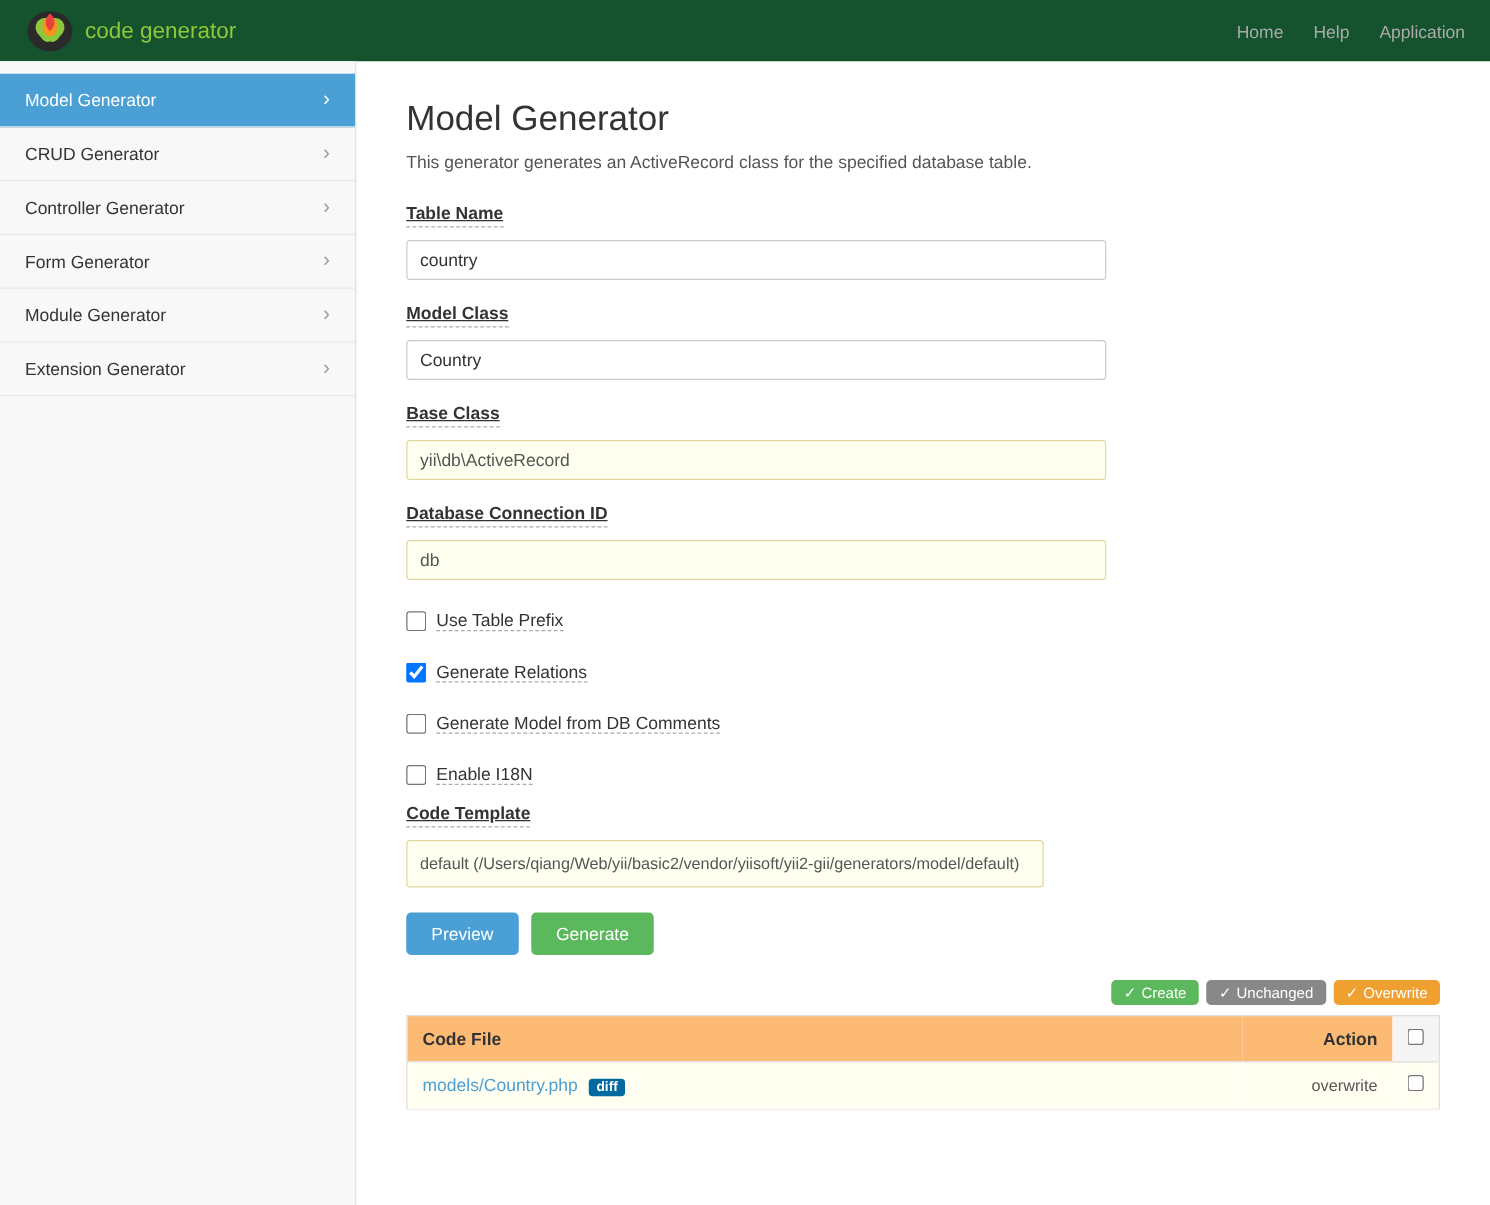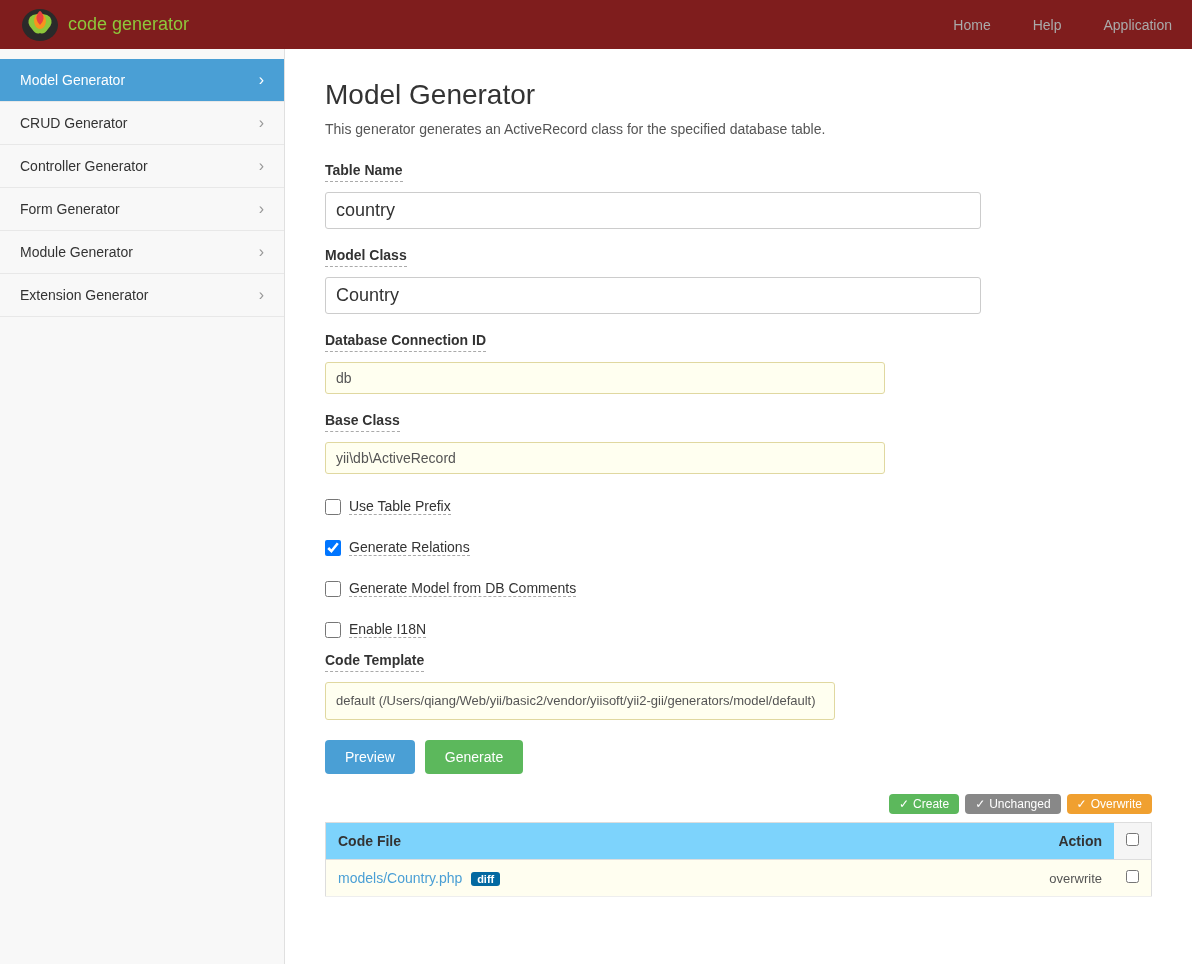--- a/index.html
+++ b/index.html
@@ -1,20 +1,20 @@
 <!DOCTYPE html>
 <html><head>
   <meta charset="utf-8">
   <style>
     * { box-sizing: border-box; margin: 0; padding: 0; }
     body { font-family: Arial, sans-serif; font-size: 14px; color: #333; background: #fff; }
 
     
     .header {
-      background: #7f1d1d;
+      background: #14532d;
       height: 49px;
       display: flex;
       align-items: center;
       padding: 0 20px;
       justify-content: space-between;
       text-align: center;
     }
     .header-logo {
       display: flex;
       align-items: center;
@@ -24,21 +24,21 @@
       width: 40px;
       height: 36px;
     }
     .header-title {
       color: #8ec73b;
       font-size: 18px;
       font-weight: normal;
     }
     .header-nav {
       display: flex;
-      gap: 42px;
+      gap: 24px;
     }
     .header-nav a {
       color: #aaa;
       text-decoration: none;
       font-size: 14px;
     }
 
     
     .layout {
       display: flex;
@@ -96,27 +96,28 @@
     }
     .form-label {
       display: block;
       font-weight: bold;
       margin-bottom: 5px;
       font-size: 14px;
       color: #333;
       border-bottom: 1px dashed #aaa;
       padding-bottom: 3px;
       display: inline-block;
+      text-decoration: underline;
     }
     .form-input {
-      width: 656px;
+      width: 560px;
       padding: 7px 10px;
       border: 1px solid #ccc;
       border-radius: 3px;
-      font-size: 18px;
+      font-size: 14px;
       color: #333;
       display: block;
       margin-top: 5px;
     }
     .form-input-readonly {
       width: 560px;
       padding: 7px 10px;
       border: 1px solid #e0d8a0;
       border-radius: 3px;
       font-size: 14px;
@@ -202,21 +203,21 @@
       margin-left: auto;
     }
 
     
     .file-table {
       width: 100%;
       border-collapse: collapse;
       border: 1px solid #ddd;
     }
     .file-table th {
-      background: #7dd3fc;
+      background: #fdba74;
       padding: 10px 12px;
       text-align: left;
       font-weight: bold;
       font-size: 14px;
       border-bottom: 1px solid #ddd;
     }
     .file-table th.action-col {
       text-align: right;
       width: 120px;
     }
@@ -313,27 +314,27 @@
       <input class="form-input" type="text" value="country" style="">
     </div>
 
     <div class="form-group">
       <label class="form-label">Model Class</label>
       <input class="form-input" type="text" value="Country" style="">
     </div>
 
 
     <div class="form-group">
+      <label class="form-label">Base Class</label>
+      <input class="form-input-readonly" type="text" readonly="" value="yii\db\ActiveRecord" style="">
+    </div>
+
+    <div class="form-group">
       <label class="form-label">Database Connection ID</label>
       <input class="form-input-readonly" type="text" readonly="" value="db" style="">
-    </div>
-
-    <div class="form-group">
-      <label class="form-label">Base Class</label>
-      <input class="form-input-readonly" type="text" readonly="" value="yii\db\ActiveRecord" style="">
     </div>
 
     <div class="checkbox-group">
       <input type="checkbox" id="useTablePrefix" style="">
       <label class="checkbox-label" for="useTablePrefix">Use Table Prefix</label>
     </div>
 
     <div class="checkbox-group">
       <input type="checkbox" id="generateRelations" checked="" style="">
       <label class="checkbox-label" for="generateRelations">Generate Relations</label>

